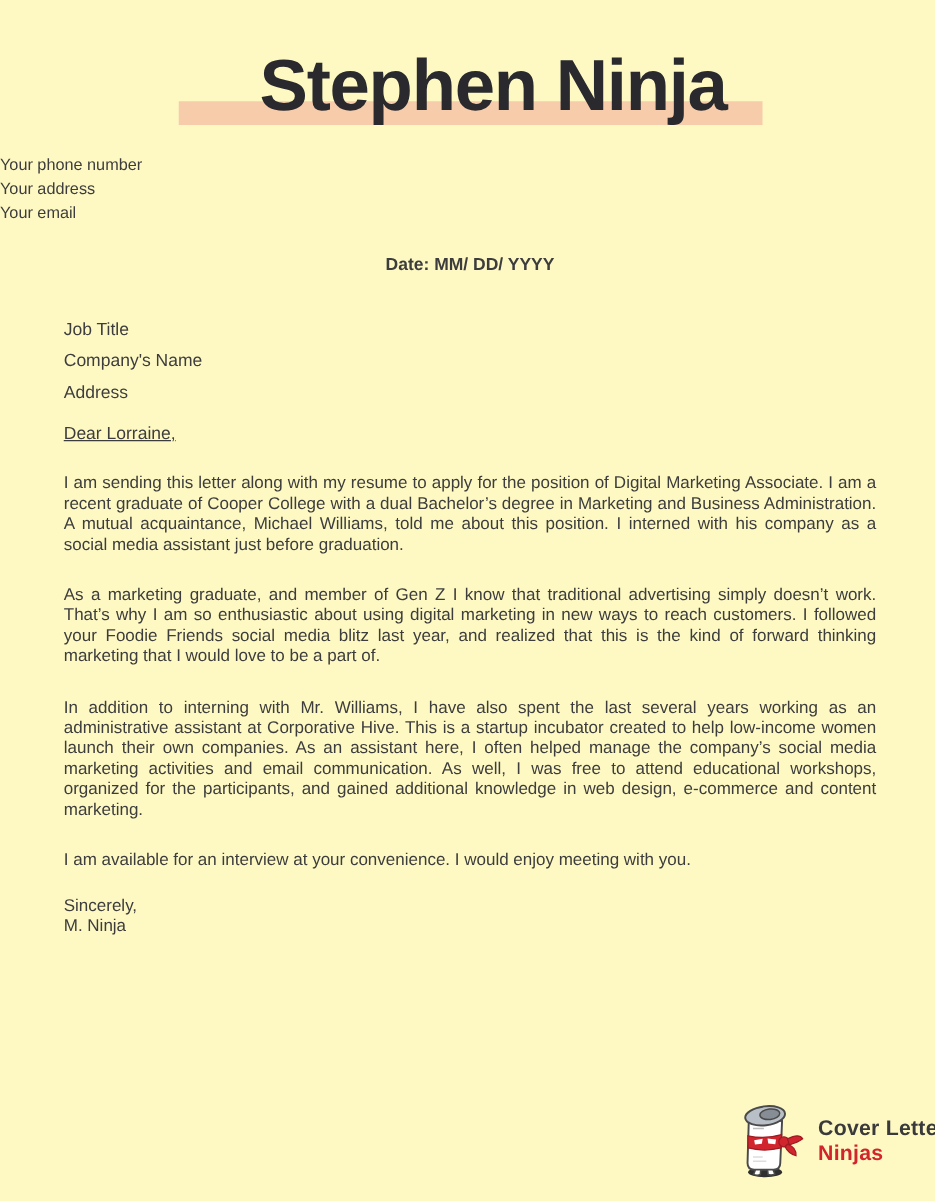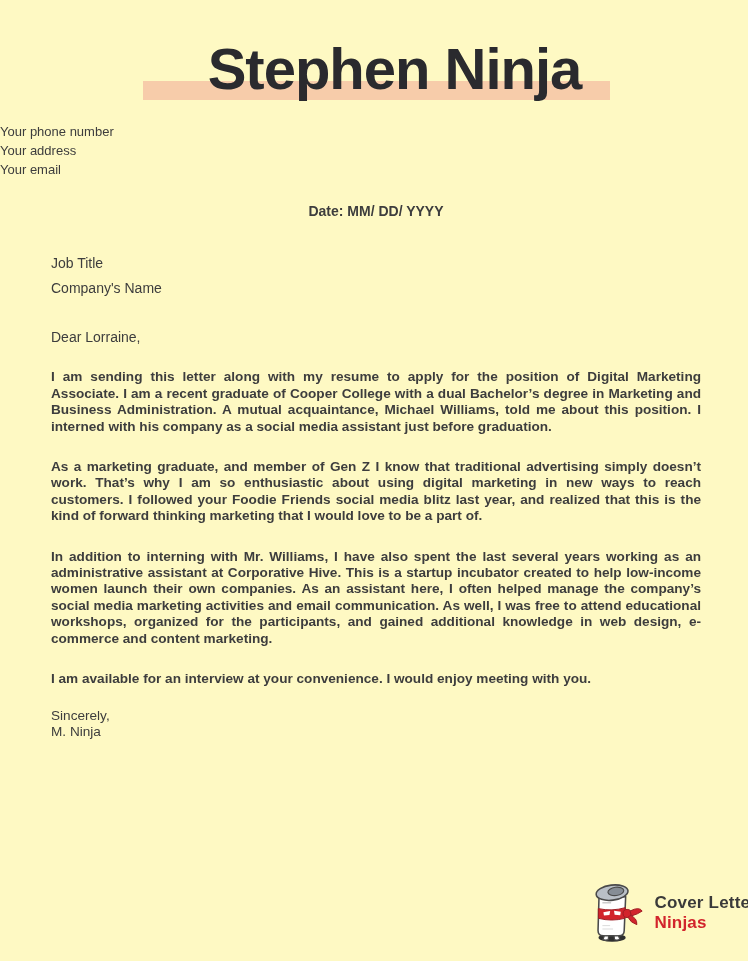--- a/index.html
+++ b/index.html
@@ -64,28 +64,28 @@
     font-size: 14px;
     line-height: 18px;
     text-align: center;
   }
   .recipient {
     margin-top: 31px;
     font-size: 14px;
     line-height: 25px;
   }
   .salutation {
-    margin-top: 28px;
+    margin-top: 12px;
     font-size: 14px;
     line-height: 16.4px;
+    text-decoration: underline;
   }
   .letter-body p {
     margin: 24px 0 0 0;
     text-align: justify;
-    font-weight: bold;
   }
   .closing { margin-top: 20px; }
   .signature { }
 
   
   .brand {
     position: absolute;
     right: 32px;
     bottom: 16px;
     display: flex;
@@ -117,20 +117,21 @@
     <div>Your address</div>
     <div>Your email</div>
   </div>
 
   <div class="letter-body">
     <div class="date-line">Date: MM/ DD/ YYYY</div>
 
     <div class="recipient">
       <div>Job Title</div>
       <div>Company's Name</div>
+      <div>Address</div>
     </div>
 
     <div class="salutation">Dear Lorraine,</div>
 
     <p>I am sending this letter along with my resume to apply for the position of Digital Marketing Associate. I am a recent graduate of Cooper College with a dual Bachelor’s degree in Marketing and Business Administration. A mutual acquaintance, Michael Williams, told me about this position. I interned with his company as a social media assistant just before graduation.</p>
     <p>As a marketing graduate, and member of Gen Z I know that traditional advertising simply doesn’t work. That’s why I am so enthusiastic about using digital marketing in new ways to reach customers. I followed your Foodie Friends social media blitz last year, and realized that this is the kind of forward thinking marketing that I would love to be a part of.</p>
     <p>In addition to interning with Mr. Williams, I have also spent the last several years working as an administrative assistant at Corporative Hive. This is a startup incubator created to help low-income women launch their own companies. As an assistant here, I often helped manage the company’s social media marketing activities and email communication. As well, I was free to attend educational workshops, organized for the participants, and gained additional knowledge in web design, e-commerce and content marketing.</p>
     <p>I am available for an interview at your convenience. I would enjoy meeting with you.</p>
 
     <div class="closing">Sincerely,</div>

